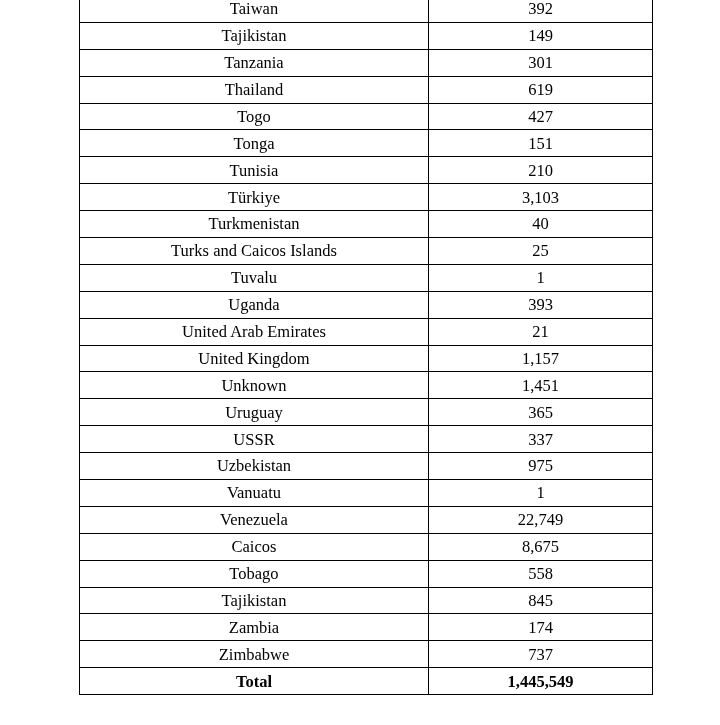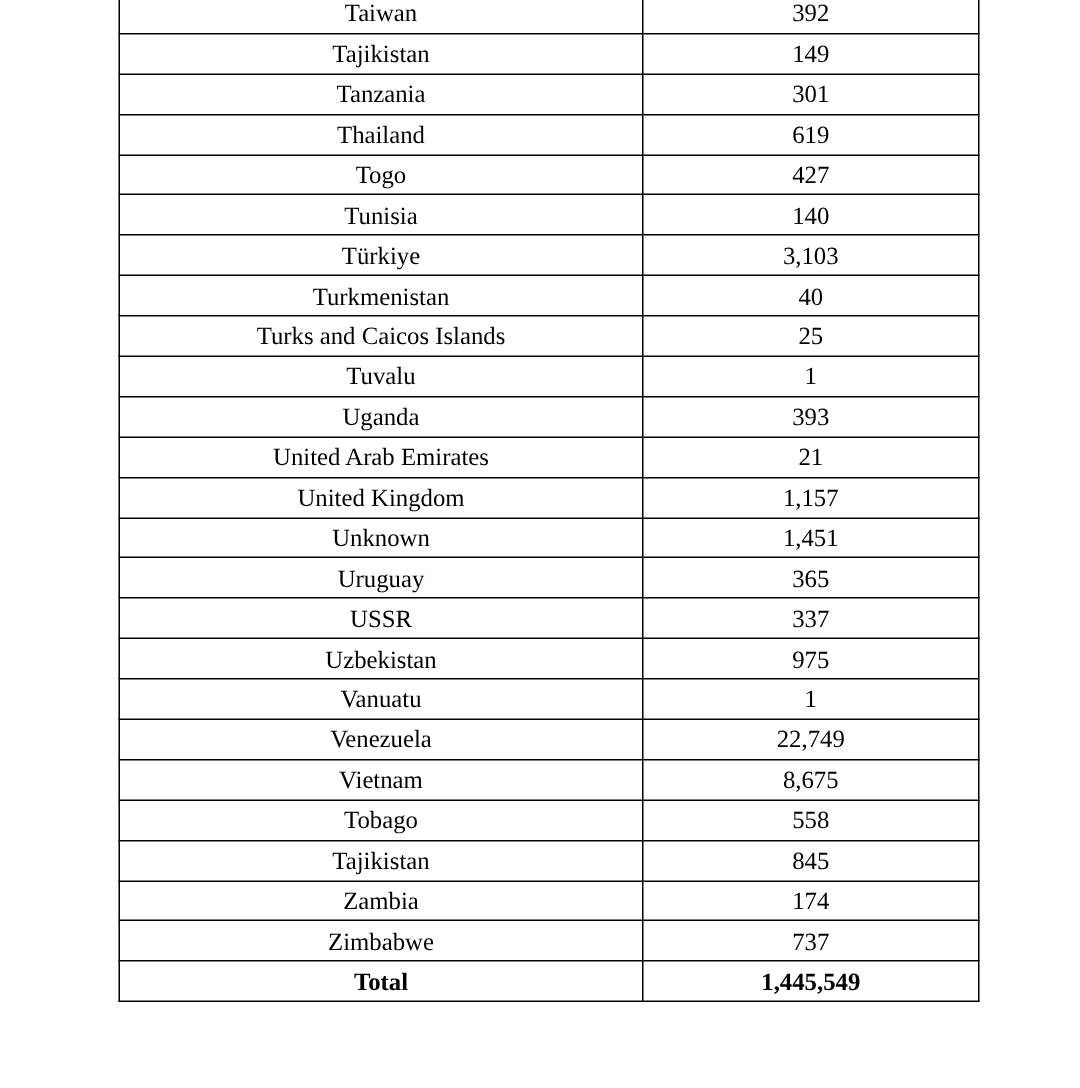--- a/index.html
+++ b/index.html
@@ -65,22 +65,26 @@
         </tr>
         <tr>
           <td>Thailand</td>
           <td>619</td>
         </tr>
         <tr>
           <td>Togo</td>
           <td>427</td>
         </tr>
         <tr>
+          <td>Tonga</td>
+          <td>151</td>
+        </tr>
+        <tr>
           <td>Tunisia</td>
-          <td>140</td>
+          <td>210</td>
         </tr>
         <tr>
           <td>Türkiye</td>
           <td>3,103</td>
         </tr>
         <tr>
           <td>Turkmenistan</td>
           <td>40</td>
         </tr>
         <tr>
@@ -121,21 +125,21 @@
         </tr>
         <tr>
           <td>Vanuatu</td>
           <td>1</td>
         </tr>
         <tr>
           <td>Venezuela</td>
           <td>22,749</td>
         </tr>
         <tr>
-          <td>Vietnam</td>
+          <td>Caicos</td>
           <td>8,675</td>
         </tr>
         <tr>
           <td>Tobago</td>
           <td>558</td>
         </tr>
         <tr>
           <td>Tajikistan</td>
           <td>845</td>
         </tr>

